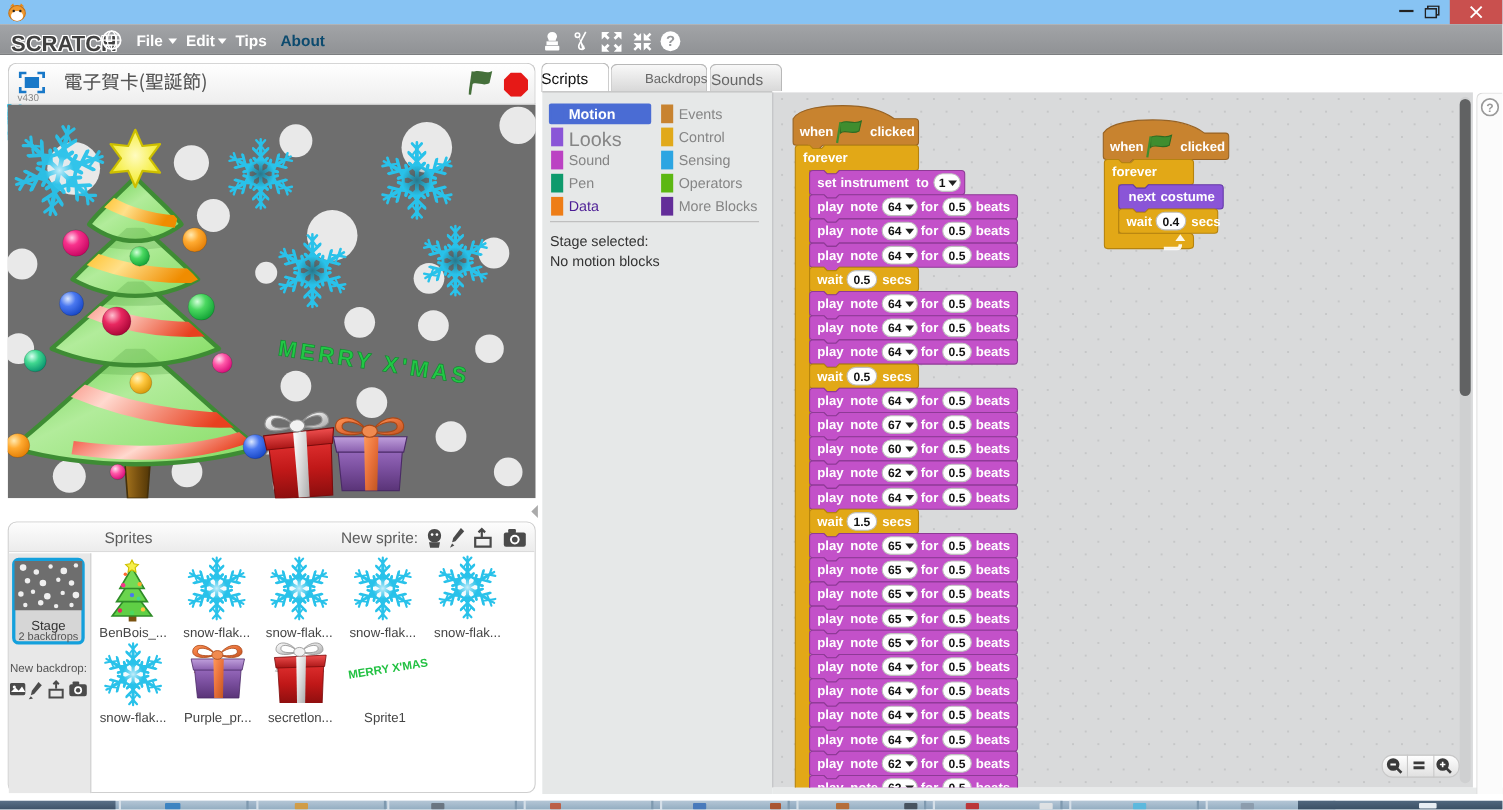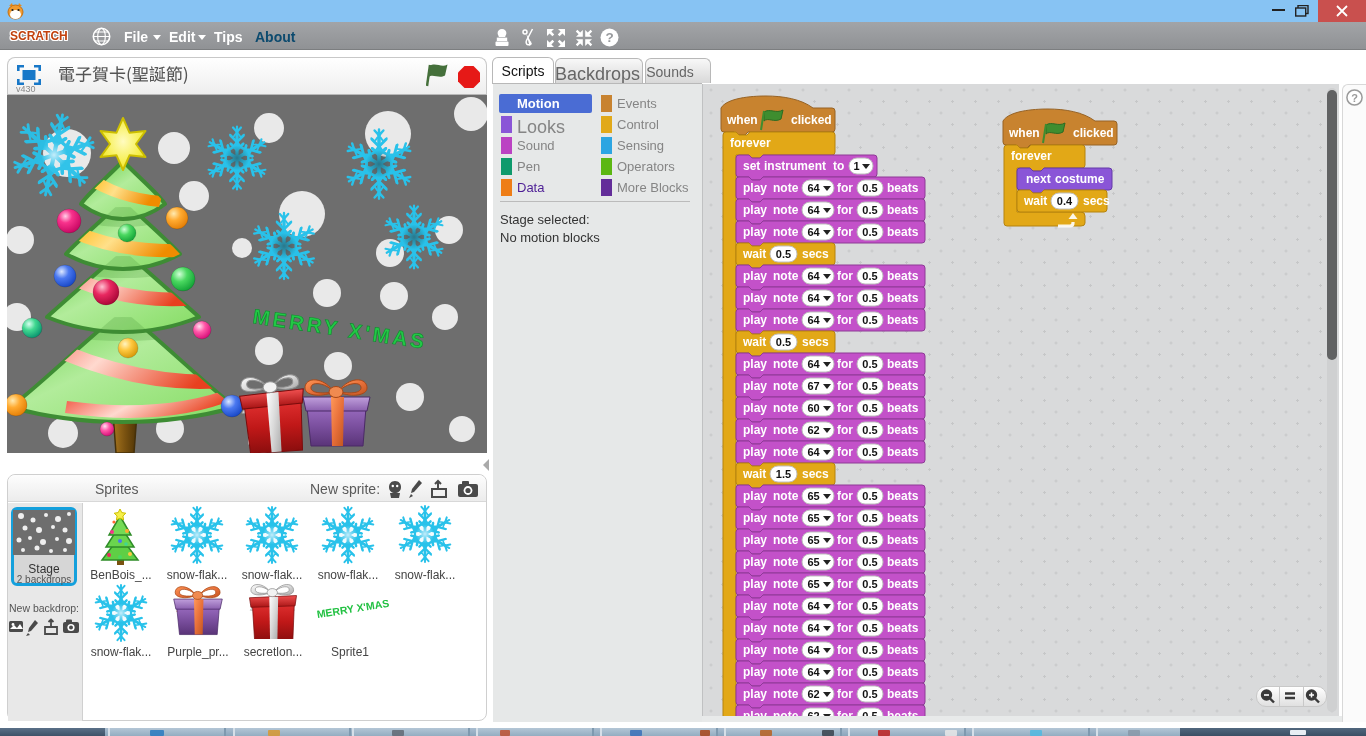--- a/index.html
+++ b/index.html
@@ -21,21 +21,21 @@
 <svg class="abs" style="left:1295px;top:5px" width="14" height="12" viewBox="0 0 14 12">
  <rect x="3" y="0.5" width="10" height="8" fill="none" stroke="#222" stroke-width="1.4"></rect>
  <rect x="0.7" y="3" width="10" height="8" fill="#87c3f3" stroke="#222" stroke-width="1.4"></rect>
 </svg>
 <div class="abs" style="left:1318px;top:0;width:48px;height:22px;background:#c9504e"></div>
 <svg class="abs" style="left:1336px;top:5px" width="12" height="12" viewBox="0 0 12 12">
       <path d="M1,1 L11,11 M11,1 L1,11" stroke="#fff" stroke-width="1.8"></path>
     </svg>
 
 <div class="abs" style="left:0;top:22px;width:1366px;height:28px;background:linear-gradient(#a2a4a7,#909295);border-bottom:1px solid #7c7e80"></div>
-<div class="abs" style="left:10px;top:29px;font-size:12px;font-weight:bold;letter-spacing:0px;color:#c2410c;text-shadow:-1px -1px 0 #fff,1px -1px 0 #fff,-1px 1px 0 #fff,1px 1px 0 #fff,0 -1px 0 #fff,0 1px 0 #fff,-1px 0 0 #fff,1px 0 0 #fff">SCRATCH</div>
+<div class="abs" style="left:10px;top:29px;font-size:20px;font-weight:bold;letter-spacing:0px;color:#404040;text-shadow:-1px -1px 0 #fff,1px -1px 0 #fff,-1px 1px 0 #fff,1px 1px 0 #fff,0 -1px 0 #fff,0 1px 0 #fff,-1px 0 0 #fff,1px 0 0 #fff">SCRATCH</div>
 <svg class="abs" style="left:92px;top:27px" width="19" height="19" viewBox="0 0 19 19">
  <circle cx="9.5" cy="9.5" r="8.2" fill="none" stroke="#fff" stroke-width="1.6"></circle>
  <ellipse cx="9.5" cy="9.5" rx="3.8" ry="8.2" fill="none" stroke="#fff" stroke-width="1.2"></ellipse>
  <path d="M1.3,9.5 H17.7 M2.5,5 H16.5 M2.5,14 H16.5" stroke="#fff" stroke-width="1.2"></path>
 </svg>
 <div class="abs" style="left:124px;top:29px;font-size:14px;font-weight:bold;color:#fff">File</div>
     <div class="abs" style="left:153px;top:35px;width:0;height:0;border-left:4px solid transparent;border-right:4px solid transparent;border-top:5px solid #fff"></div>
 <div class="abs" style="left:169px;top:29px;font-size:14px;font-weight:bold;color:#fff">Edit</div>
     <div class="abs" style="left:198px;top:35px;width:0;height:0;border-left:4px solid transparent;border-right:4px solid transparent;border-top:5px solid #fff"></div>
 <div class="abs" style="left:214px;top:29px;font-size:14px;font-weight:bold;color:#fff">Tips</div>
@@ -445,22 +445,22 @@
     <div style="position:absolute;left:310px;top:568px;width:76px;text-align:center;font-size:12px;color:#444">snow-flak...</div>
     <div style="position:absolute;left:387px;top:568px;width:76px;text-align:center;font-size:12px;color:#444">snow-flak...</div>
     <div style="position:absolute;left:83px;top:645px;width:76px;text-align:center;font-size:12px;color:#444">snow-flak...</div>
     <div style="position:absolute;left:160px;top:645px;width:76px;text-align:center;font-size:12px;color:#444">Purple_pr...</div>
     <div style="position:absolute;left:235px;top:645px;width:76px;text-align:center;font-size:12px;color:#444">secretlon...</div>
     <div style="position:absolute;left:312px;top:645px;width:76px;text-align:center;font-size:12px;color:#444">Sprite1</div>
 
 <div class="abs" style="left:555px;top:58px;width:88px;height:25px;background:linear-gradient(#f8f8f8,#d8d8d8);border:1px solid #b8b8b8;border-bottom:none;border-radius:6px 6px 0 0"></div>
 <div class="abs" style="left:645px;top:58px;width:66px;height:25px;background:linear-gradient(#f8f8f8,#d8d8d8);border:1px solid #b8b8b8;border-bottom:none;border-radius:6px 6px 0 0"></div>
 <div class="abs" style="left:492px;top:57px;width:62px;height:27px;background:#fff;border:1px solid #b8b8b8;border-bottom:none;border-radius:6px 6px 0 0"></div>
-<div class="abs" style="left:492px;top:63px;width:62px;text-align:center;font-size:14px;color:#111">Scripts</div>
-<div class="abs" style="left:555px;top:64px;width:88px;text-align:left;font-size:18px;color:#666">Backdrops</div>
+<div class="abs" style="left:492px;top:63px;width:62px;font-size:14px;color:#111">Scripts</div>
+<div class="abs" style="left:555px;top:64px;width:88px;text-align:right;font-size:12px;color:#666">Backdrops</div>
 <div class="abs" style="left:645px;top:64px;width:50px;text-align:center;font-size:14px;color:#666">Sounds</div>
 
 <div class="abs" style="left:493px;top:83px;width:209px;height:639px;background:#e6e8e8;border-top:1px solid #b8b8b8"></div>
 <div style="position:absolute;left:499px;top:94px;width:93px;height:19px;background:#4a6cd4;border-radius:2px"></div>
     <div style="position:absolute;left:501px;top:95px;width:11px;height:17px;background:#4a6cd4"></div>
     <div style="position:absolute;left:517px;top:96px;font-size:13px;font-weight:bold;color:#fff">Motion</div>
     <div style="position:absolute;left:501px;top:116px;width:11px;height:17px;background:#8a55d7"></div>
     <div style="position:absolute;left:517px;top:117px;font-size:18px;color:#858585">Looks</div>
     <div style="position:absolute;left:501px;top:137px;width:11px;height:17px;background:#bb42c3"></div>
     <div style="position:absolute;left:517px;top:138px;font-size:13px;color:#858585">Sound</div>

